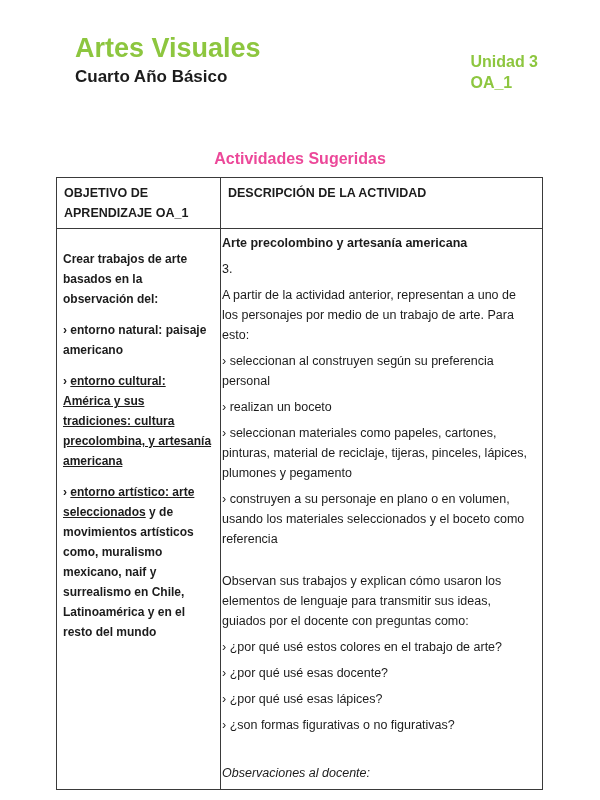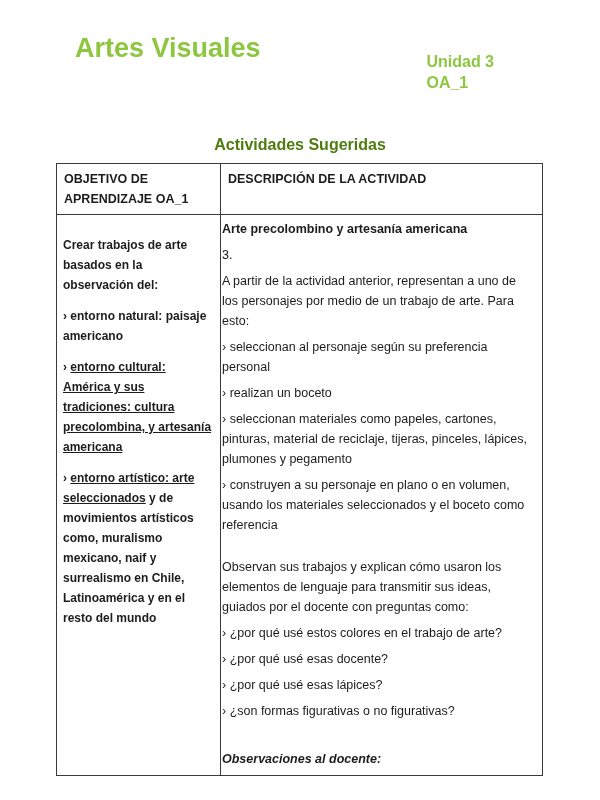--- a/index.html
+++ b/index.html
@@ -8,32 +8,32 @@
     background:#ffffff;
     font-family:"Liberation Sans", sans-serif;
     color:#1c1c1c;
     overflow:hidden;
   }
   .page{width:600px;height:800px;position:relative;}
 
   
   .doc-header{
     display:flex;justify-content:space-between;align-items:flex-start;
-    padding:33px 106px 0 75px;
+    padding:33px 62px 0 75px;
   }
   .course{font-size:27px;line-height:30px;font-weight:bold;color:#8DC63F;}
   .grade{font-size:17px;line-height:24px;font-weight:bold;margin-top:2px;color:#1c1c1c;}
   .header-right{text-align:left;margin-top:18px;}
   .unit,.oa{font-size:16px;line-height:21px;font-weight:bold;color:#8DC63F;}
 
   
   .section-title{
-    margin:42px 0 0 0;
+    margin:56px 0 0 0;
     text-align:center;
-    font-size:16px;line-height:20px;font-weight:bold;color:#4d7c0f;
+    font-size:16px;line-height:20px;font-weight:bold;color:#ec4899;
   }
 
   
   table.activities{
     border-collapse:collapse;table-layout:fixed;
     width:486px;margin:8px 0 0 56px;
   }
   col.c1{width:164px;}
   col.c2{width:322px;}
   th,td{border:1.5px solid #3a3a3a;vertical-align:top;background:#fff;}
@@ -51,30 +51,31 @@
 
   td.act-cell{
     font-size:12.5px;line-height:20px;
     padding:4px 9px 0 1px;
   }
   td.act-cell p{margin:0 0 6px 0;}
   .bold{font-weight:bold;}
   .u{text-decoration:underline;}
   .spacer-md{height:16px;}
   .spacer-lg{height:22px;}
-  .obs{font-weight:bold;font-style:italic;}
+  .obs{font-weight:normal;font-style:italic;}
 </style>
 </head>
 <body>
 
 <div class="page">
 
   <header class="doc-header">
     <div class="header-left">
       <div class="course">Artes Visuales</div>
+      <div class="grade">Cuarto Año Básico</div>
     </div>
     <div class="header-right">
       <div class="unit">Unidad 3</div>
       <div class="oa">OA_1</div>
     </div>
   </header>
 
   <h2 class="section-title">Actividades Sugeridas</h2>
 
   <table class="activities">
@@ -93,21 +94,21 @@
         <td class="obj-cell">
           <p>Crear trabajos de arte basados en la observación del:</p>
           <p><span>› </span><span class="u"></span><span>entorno natural: paisaje americano</span></p>
           <p><span>› </span><span class="u">entorno cultural: América y sus tradiciones: cultura precolombina, y artesanía americana</span><span></span></p>
           <p><span>› </span><span class="u">entorno artístico: arte seleccionados</span><span> y de movimientos artísticos como, muralismo mexicano, naif y surrealismo en Chile, Latinoamérica y en el resto del mundo</span></p>
         </td>
         <td class="act-cell">
           <p class="bold">Arte precolombino y artesanía americana</p>
           <p>3.</p>
           <p>A partir de la actividad anterior, representan a uno de los personajes por medio de un trabajo de arte. Para esto:</p>
-          <p>› seleccionan al personaje según su preferencia personal</p>
+          <p>› seleccionan al construyen según su preferencia personal</p>
           <p>› realizan un boceto</p>
           <p>› seleccionan materiales como papeles, cartones, pinturas, material de reciclaje, tijeras, pinceles, lápices, plumones y pegamento</p>
           <p>› construyen a su personaje en plano o en volumen, usando los materiales seleccionados y el boceto como referencia</p>
           <div class="spacer-md"></div>
           <p>Observan sus trabajos y explican cómo usaron los elementos de lenguaje para transmitir sus ideas, guiados por el docente con preguntas como:</p>
           <p>› ¿por qué usé estos colores en el trabajo de arte?</p>
           <p>› ¿por qué usé esas docente?</p>
           <p>› ¿por qué usé esas lápices?</p>
           <p>› ¿son formas figurativas o no figurativas?</p>
           <div class="spacer-lg"></div>

